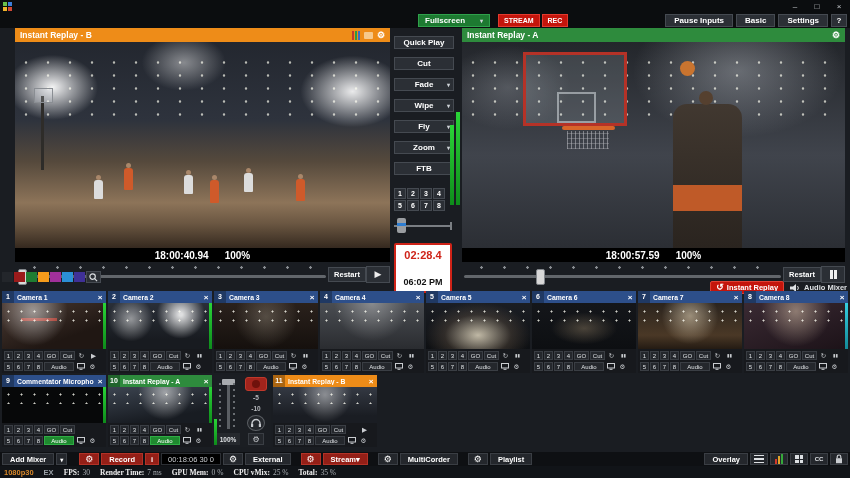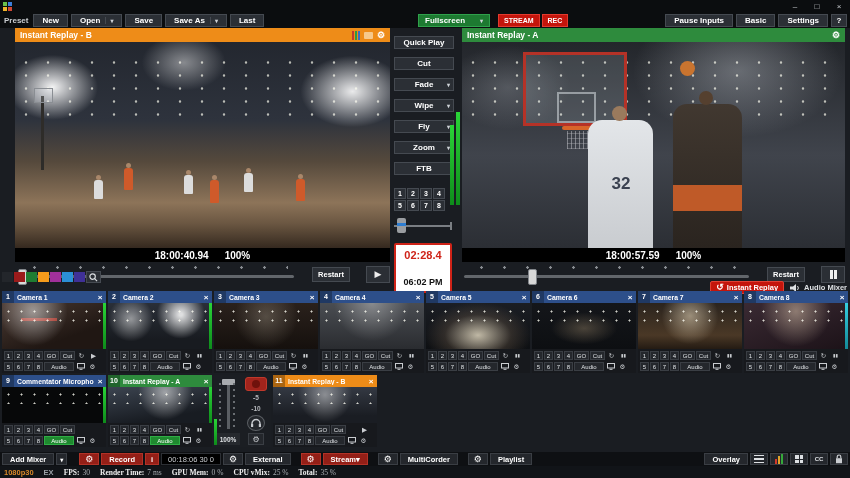--- a/index.html
+++ b/index.html
@@ -35,21 +35,21 @@
   .phead{height:14px;display:flex;align-items:center;padding:0 5px;color:#fff;font-size:8.5px;font-weight:bold;gap:4px;}
   .phead-orange{background:#ee8c18;}
   .phead-green{background:#2e8b3d;}
   .phead .spacer{flex:1;}
   .ico-bars3{display:inline-flex;gap:1px;align-items:flex-end;height:9px;}
   .ico-bars3 span{width:2px;display:block;}
   .ico-snap{width:9px;height:7px;background:#f6c98c;border-radius:1px;display:inline-block;}
   .gear-glyph{font-size:9px;color:#fff;line-height:1;}
   .scene{position:relative;height:206px;overflow:hidden;background:#1c2026;}
   .tcbar{height:14px;background:#000;color:#fff;font-size:10px;font-weight:bold;display:flex;align-items:center;justify-content:center;gap:16px;}
-  .seekrow{height:20px;display:flex;align-items:center;gap:16px;padding-top:2px;}
+  .seekrow{height:20px;display:flex;align-items:center;gap:0;padding-top:2px;}
   .seek{flex:1;position:relative;height:18px;}
   .ticks{position:absolute;top:1px;left:8px;right:8px;height:3px;background-image:radial-gradient(circle,#8a8e93 1px,transparent 1.5px);
          background-size:23px 3px;background-repeat:repeat-x;}
   .track{position:absolute;top:10px;left:2px;right:2px;height:3px;background:#62666b;border-radius:2px;}
   .handle{position:absolute;top:4px;width:7px;height:14px;background:#d8d8d8;border:1px solid #82868b;border-radius:2px;}
   .btn-restart{width:38px;height:15px;font-size:7.5px;padding:0;}
   .btn-transport{width:24px;height:17px;background:#2b2f35;border:1px solid #454a51;color:#eee;
                  display:inline-flex;align-items:center;justify-content:center;font-size:9px;box-sizing:border-box;}
   .pause-bars{width:7px;height:9px;border-left:3px solid #eee;border-right:3px solid #eee;box-sizing:border-box;}
 
@@ -235,34 +235,20 @@
         <span style="background: rgb(209, 72, 54);"></span>
       </div>
     <div class="win-controls">
       <span class="win-btn">–</span>
       <span class="win-btn">□</span>
       <span class="win-btn">×</span>
     </div>
   </div>
 
   <div class="toolbar">
-    <div class="tb-left">
-      <span class="lbl">Preset</span>
-      <span class="btn">New</span>
-      <span class="btn">
-          <span>Open</span>
-          <span class="arrow">▾</span>
-        </span>
-      <span class="btn">Save</span>
-      <span class="btn">
-          <span>Save As</span>
-          <span class="arrow">▾</span>
-        </span>
-      <span class="btn">Last</span>
-    </div>
     <div class="tb-mid">
       <span class="btn btn-full">
           <span>Fullscreen</span>
           <span class="arrow" style="border:none;padding:0">▾</span>
         </span>
       <span class="badge stream-badge">STREAM</span>
       <span class="badge rec-badge">REC</span>
     </div>
     <div class="tb-right">
       <span class="btn">Pause Inputs</span>
@@ -357,23 +343,20 @@
     <div class="phead phead-green">
       <span>Instant Replay - A</span>
       <span class="spacer"></span>
       <span class="gear-glyph">⚙</span>
     </div>
     <div class="scene scene-close lights-lg">
       <div class="backboard"></div>
       <div class="rim"></div>
       <div class="net"></div>
       <div class="ball"></div>
-      <div class="pl-white">
-          <span class="jersey-num">32</span>
-        </div>
       <div class="pl-dark"></div>
     </div>
     <div class="tcbar">
       <span>18:00:57.59</span>
       <span>100%</span>
     </div>
     <div class="seekrow">
       <div class="seek">
         <div class="ticks"></div>
         <div class="track"></div>

